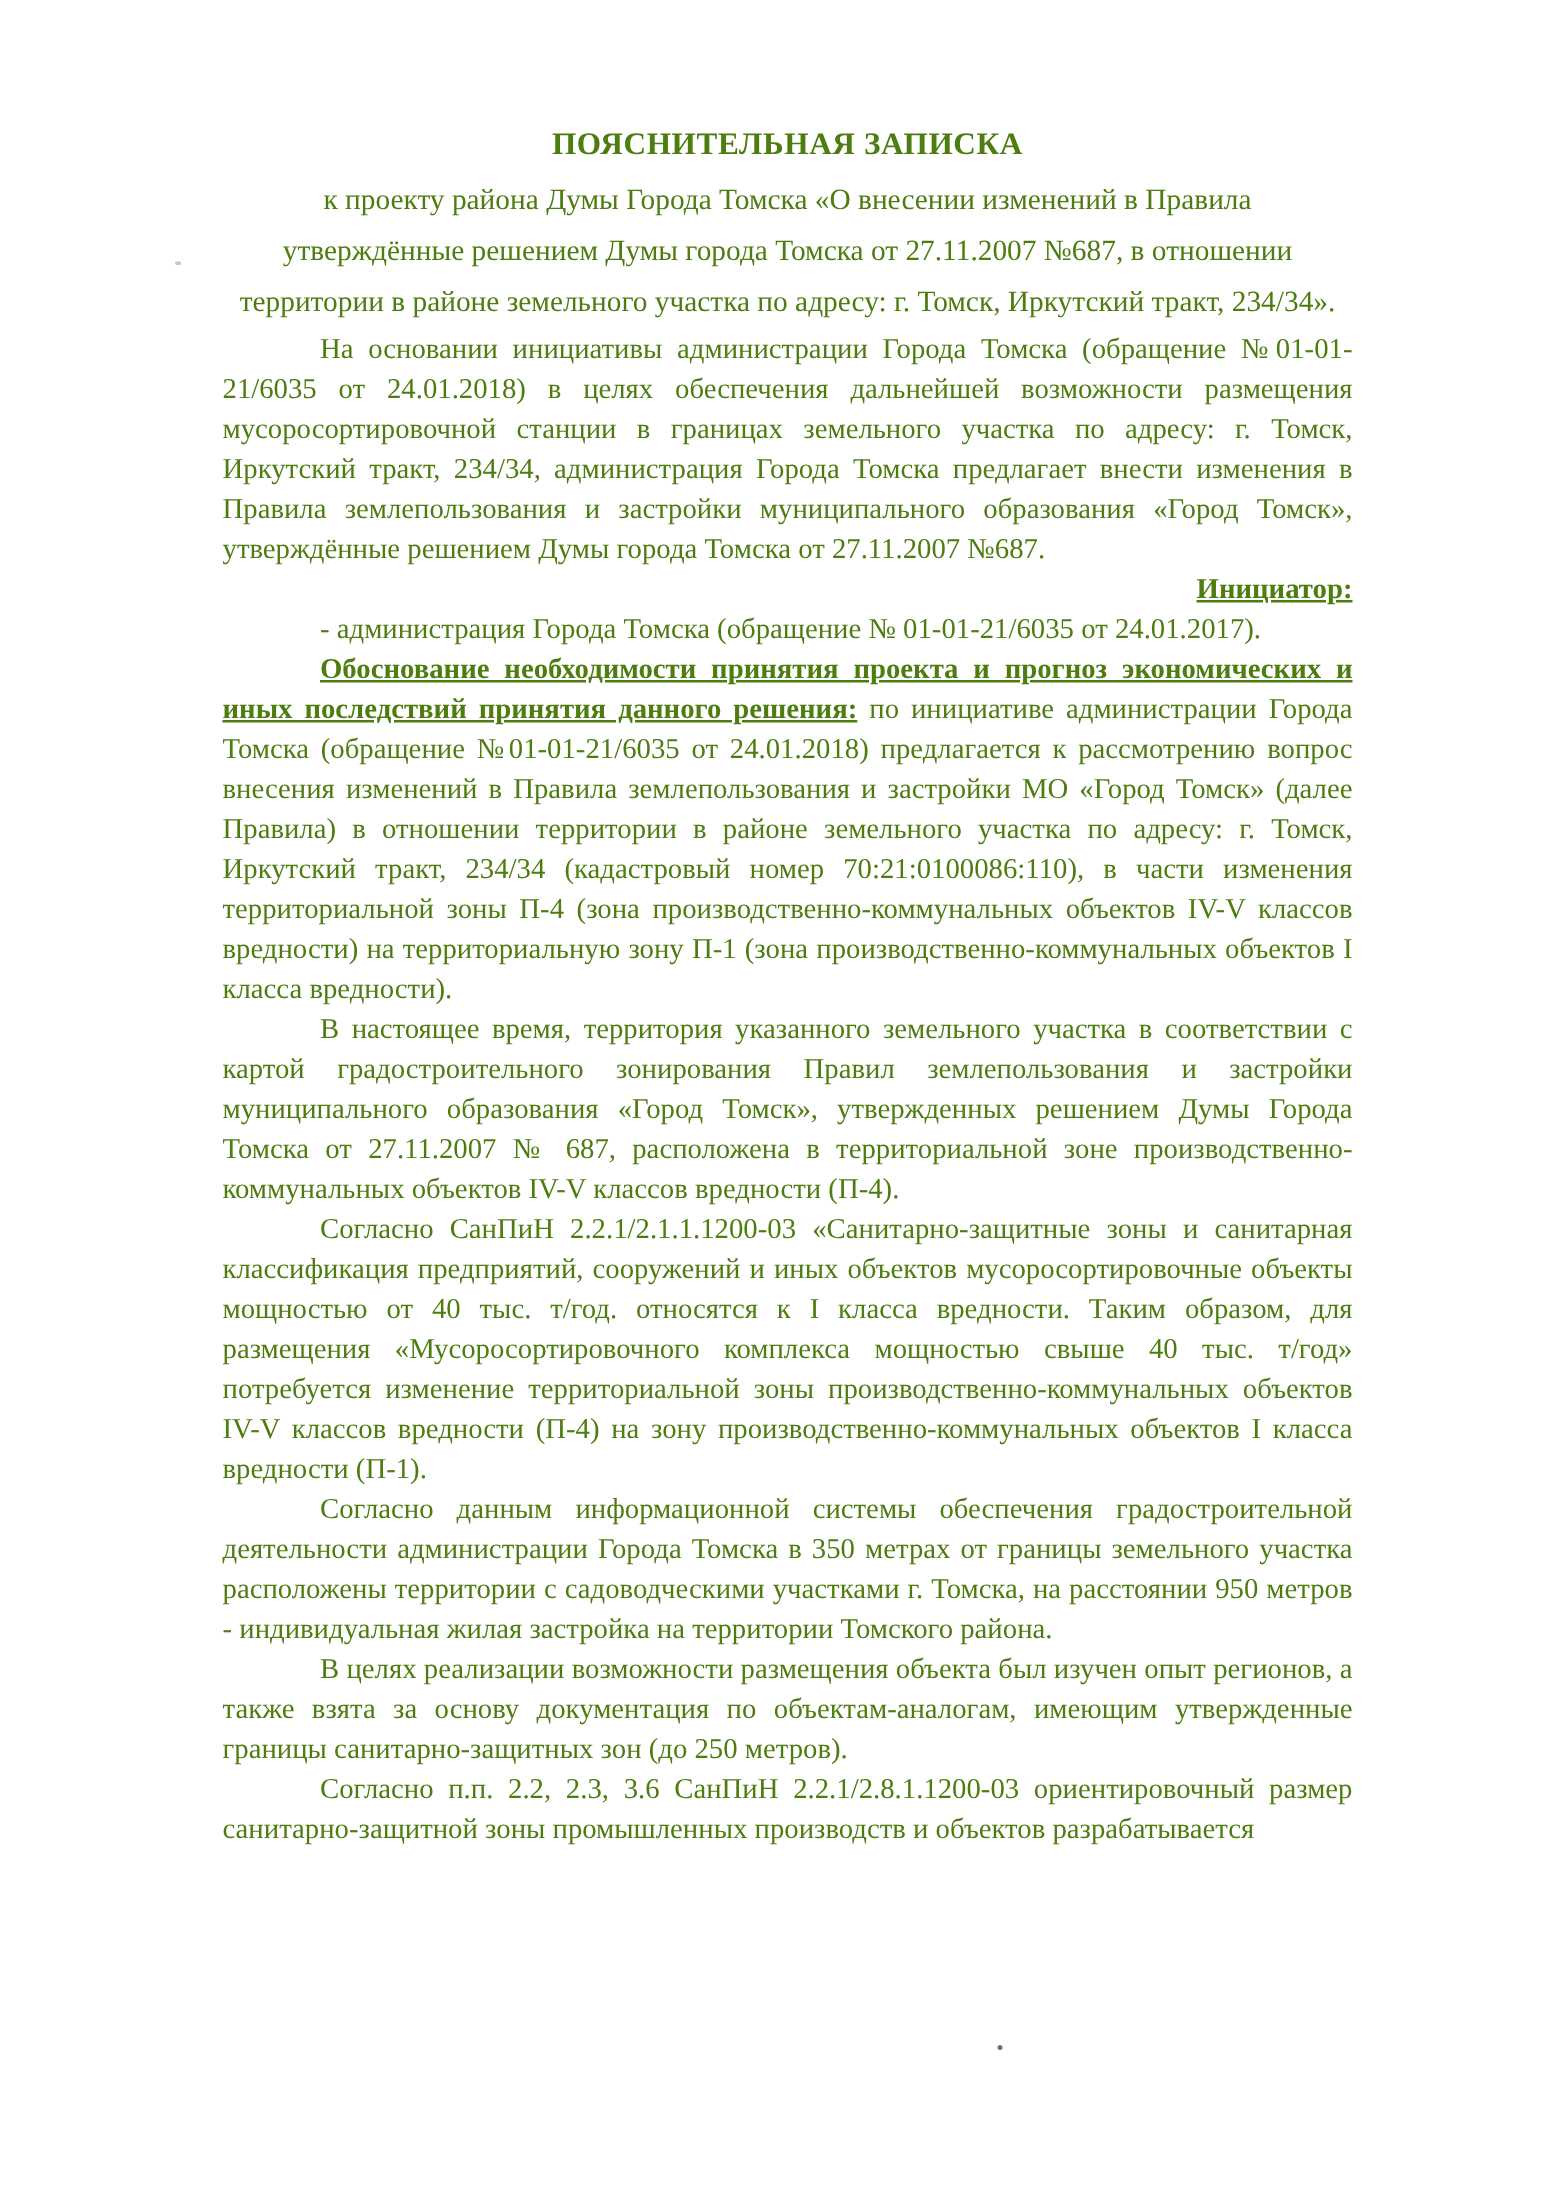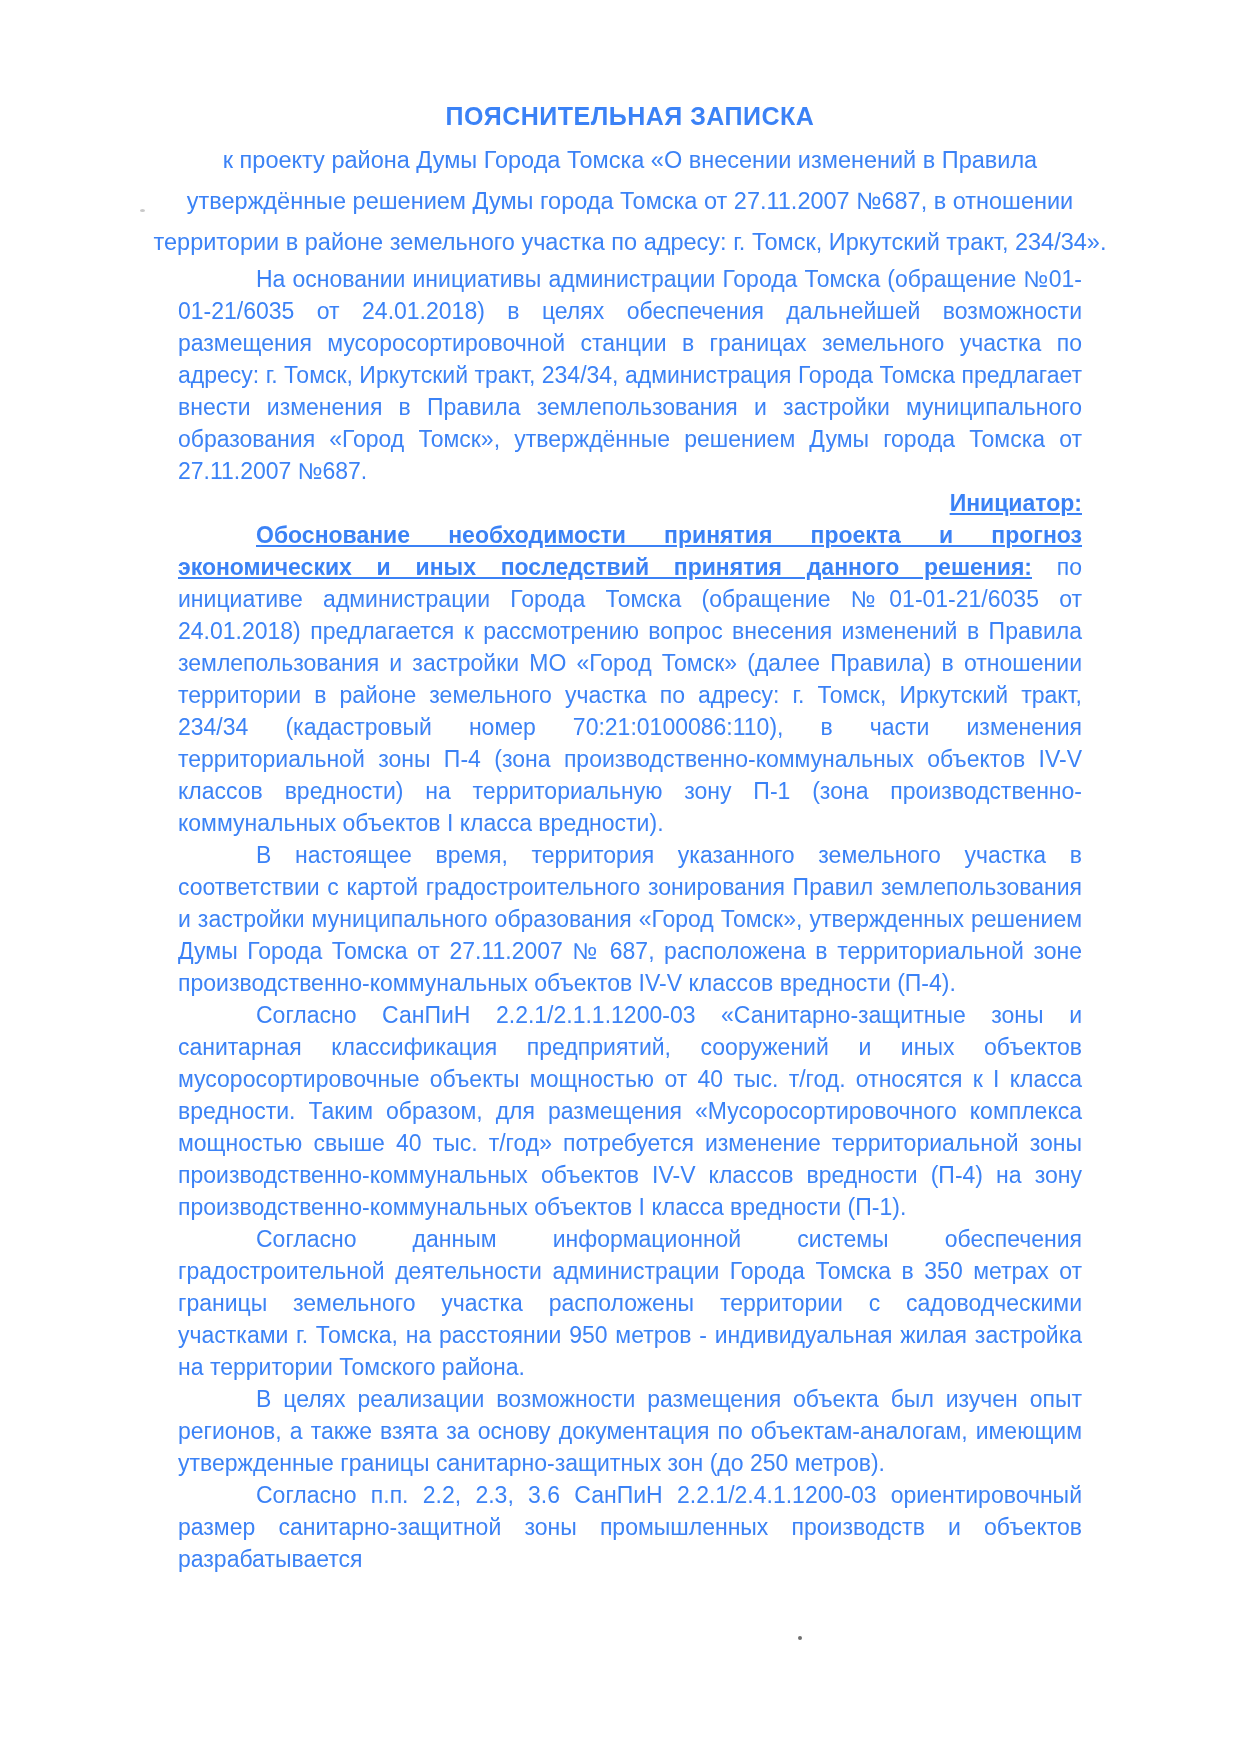--- a/index.html
+++ b/index.html
@@ -7,22 +7,22 @@
     margin: 0;
     padding: 0;
     background: #ffffff;
   }
   .page {
     position: relative;
     width: 1176px;
     height: 1753px;
     background: #ffffff;
     overflow: hidden;
-    font-family: Liberation Sans, sans-serif;
-    color: #3b82f6;
+    font-family: Liberation Serif, serif;
+    color: #4d7c0f;
   }
   .content {
     position: absolute;
     left: 178px;
     right: 94px;
     top: 100px;
   }
   .doc-title {
     text-align: center;
     font-weight: bold;
@@ -96,23 +96,24 @@
     <div>
       <div class="subtitle-line">к проекту района Думы Города Томска «О внесении изменений в Правила</div>
       <div class="subtitle-line">утверждённые решением Думы города Томска от 27.11.2007 №687, в отношении</div>
       <div class="subtitle-line">территории в районе земельного участка по адресу: г. Томск, Иркутский тракт, 234/34».</div>
     </div>
 
     <p class="body-par intro-gap">На основании инициативы администрации Города Томска (обращение №01-01-21/6035 от 24.01.2018) в целях обеспечения дальнейшей возможности размещения мусоросортировочной станции в границах земельного участка по адресу: г. Томск, Иркутский тракт, 234/34, администрация Города Томска предлагает внести изменения в Правила землепользования и застройки муниципального образования «Город Томск», утверждённые решением Думы города Томска от 27.11.2007 №687.</p>
 
     <div class="initiator-heading gap-top-large"><span class="u">Инициатор:</span></div>
 
+    <div class="initiator-item">- администрация Города Томска (обращение № 01-01-21/6035 от 24.01.2017).</div>
 
     <p class="body-par gap-top-small"><span class="bold-underline">Обоснование необходимости принятия проекта и прогноз экономических и иных последствий принятия данного решения:</span><span> по инициативе администрации Города Томска (обращение №01-01-21/6035 от 24.01.2018) предлагается к рассмотрению вопрос внесения изменений в Правила землепользования и застройки МО «Город Томск» (далее Правила) в отношении территории в районе земельного участка по адресу: г. Томск, Иркутский тракт, 234/34 (кадастровый номер 70:21:0100086:110), в части изменения территориальной зоны П-4 (зона производственно-коммунальных объектов IV-V классов вредности) на территориальную зону П-1 (зона производственно-коммунальных объектов I класса вредности).</span></p>
 
     <p class="body-par">В настоящее время, территория указанного земельного участка в соответствии с картой градостроительного зонирования Правил землепользования и застройки муниципального образования «Город Томск», утвержденных решением Думы Города Томска от 27.11.2007 № 687, расположена в территориальной зоне производственно-коммунальных объектов IV-V классов вредности (П-4).</p>
     <p class="body-par">Согласно СанПиН 2.2.1/2.1.1.1200-03 «Санитарно-защитные зоны и санитарная классификация предприятий, сооружений и иных объектов мусоросортировочные объекты мощностью от 40 тыс. т/год. относятся к I класса вредности. Таким образом, для размещения «Мусоросортировочного комплекса мощностью свыше 40 тыс. т/год» потребуется изменение территориальной зоны производственно-коммунальных объектов IV-V классов вредности (П-4) на зону производственно-коммунальных объектов I класса вредности (П-1).</p>
     <p class="body-par">Согласно данным информационной системы обеспечения градостроительной деятельности администрации Города Томска в 350 метрах от границы земельного участка расположены территории с садоводческими участками г. Томска, на расстоянии 950 метров - индивидуальная жилая застройка на территории Томского района.</p>
     <p class="body-par">В целях реализации возможности размещения объекта был изучен опыт регионов, а также взята за основу документация по объектам-аналогам, имеющим утвержденные границы санитарно-защитных зон (до 250 метров).</p>
-    <p class="body-par">Согласно п.п. 2.2, 2.3, 3.6 СанПиН 2.2.1/2.4.1.1200-03 ориентировочный размер санитарно-защитной зоны промышленных производств и объектов разрабатывается</p>
+    <p class="body-par">Согласно п.п. 2.2, 2.3, 3.6 СанПиН 2.2.1/2.8.1.1200-03 ориентировочный размер санитарно-защитной зоны промышленных производств и объектов разрабатывается</p>
 
   </div>
 </div>
 
 </body></html>

